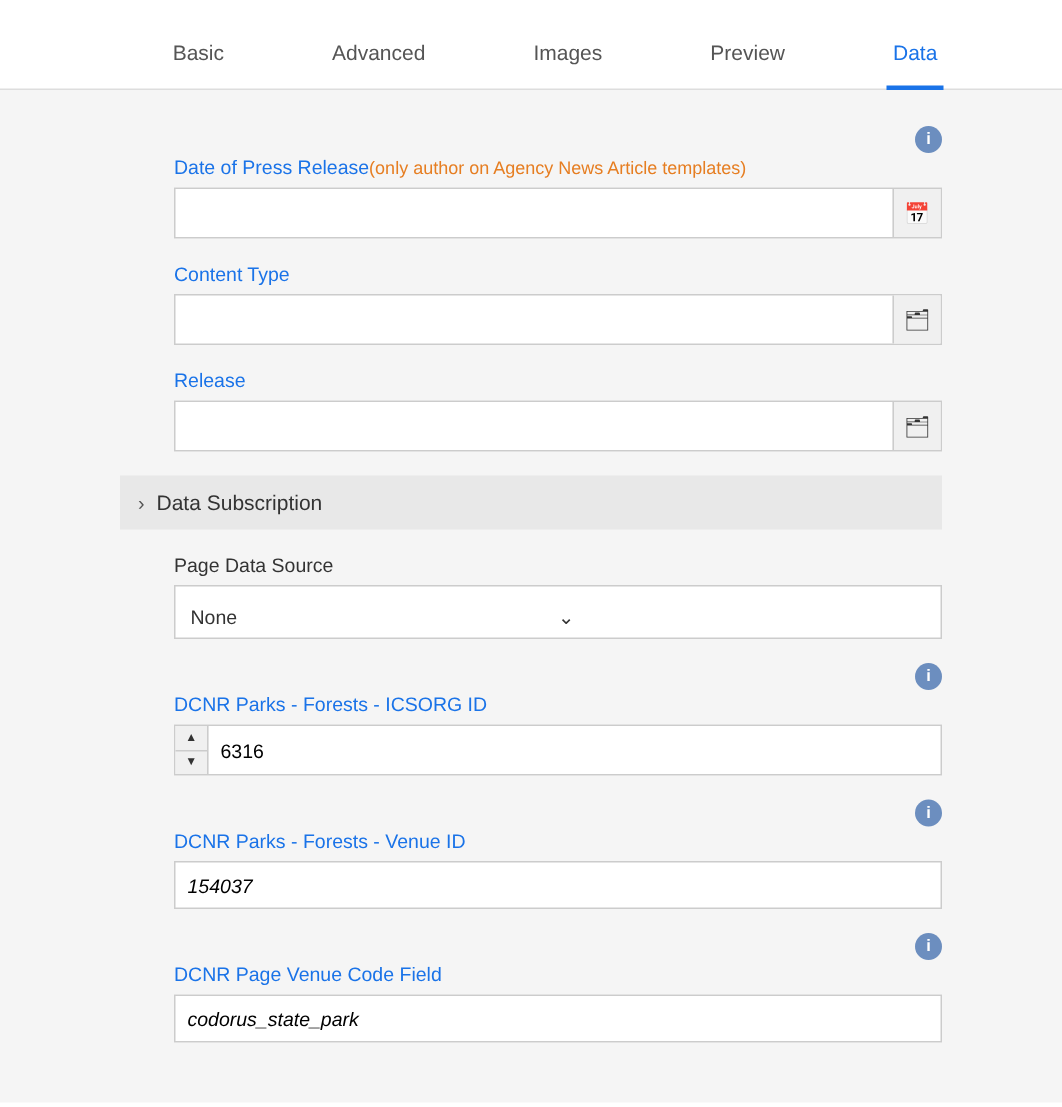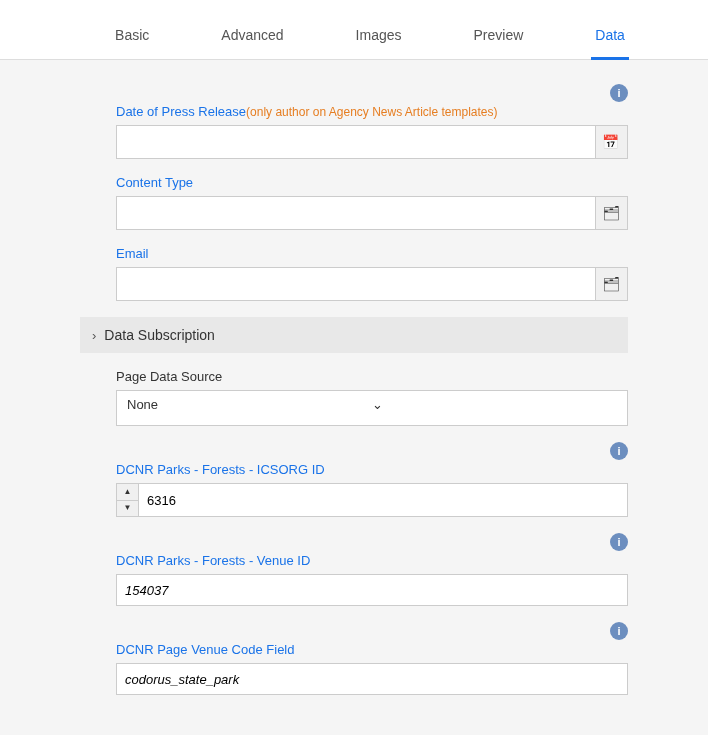--- a/index.html
+++ b/index.html
@@ -188,21 +188,21 @@
     }
 
     .collapsible-label {
       font-size: 14px;
       color: #333;
     }
 
     
     .dropdown-wrapper {
       display: flex;
-      align-items: flex-start;
+      align-items: flex-end;
       border: 1px solid #ccc;
       background: #fff;
       padding: 6px 10px;
       cursor: pointer;
       height: 36px;
     }
 
     .dropdown-wrapper span {
       flex: 1;
       font-size: 13px;
@@ -258,21 +258,21 @@
       <div class="field-label">Content Type</div>
       <div class="input-wrapper">
         <input type="text" style="">
         <div class="input-icon-btn">
           <span style="font-size:14px;">🗂</span>
         </div>
       </div>
     </div>
 
     <div class="field-group">
-      <div class="field-label">Email</div>
+      <div class="field-label">Release</div>
       <div class="input-wrapper">
         <input type="text" style="">
         <div class="input-icon-btn">
           <span style="font-size:14px;">🗂</span>
         </div>
       </div>
     </div>
 
     <div class="collapsible-row">
       <span class="collapsible-chevron">›</span>

